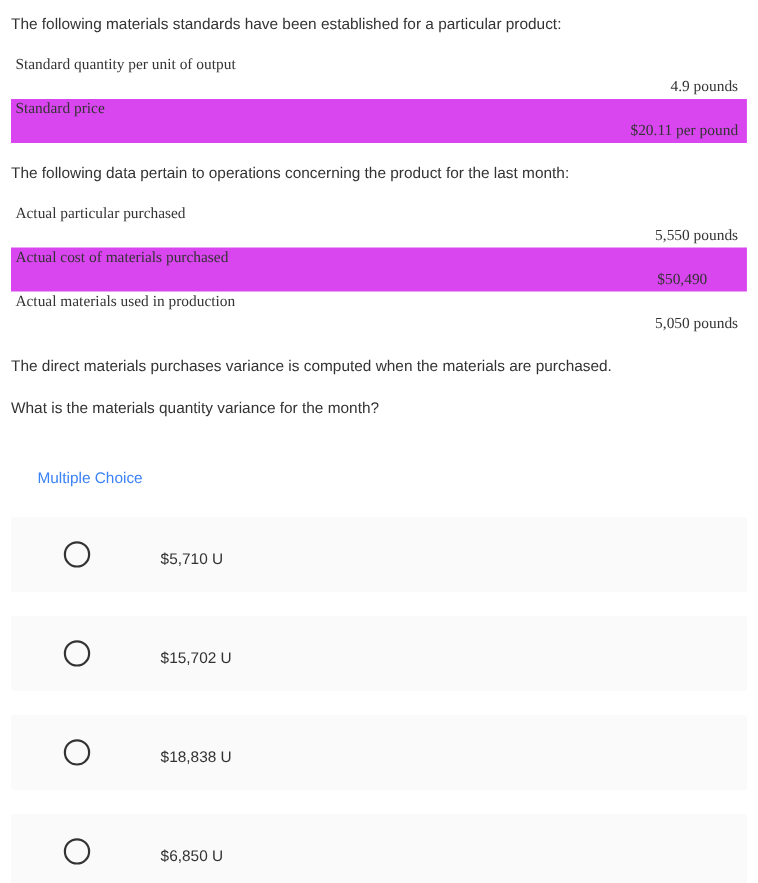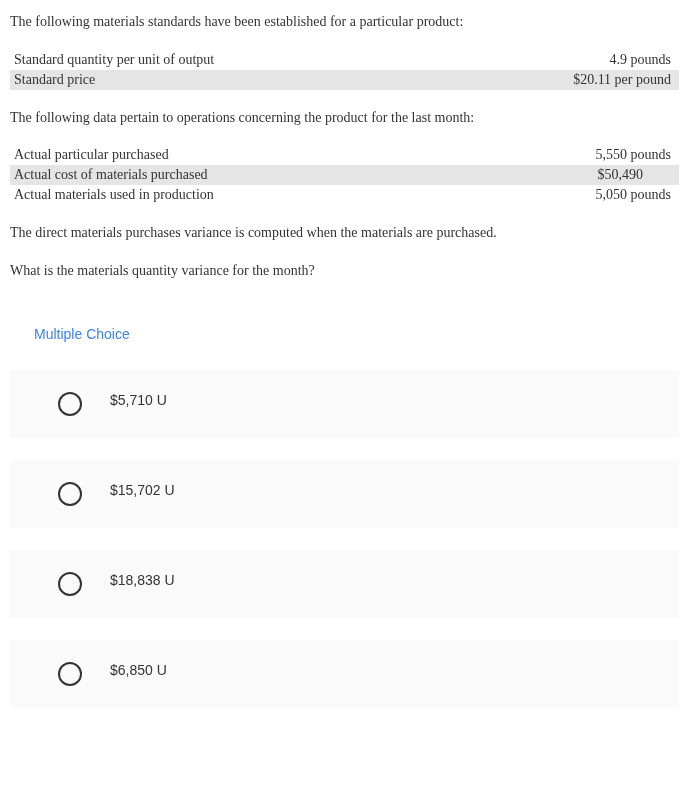--- a/index.html
+++ b/index.html
@@ -11,56 +11,57 @@
       font-family: Arial, Helvetica, sans-serif;
       font-size: 14px;
       color: #333;
       background: #fff;
       width: 689px;
       padding: 12px 10px;
     }
     .paragraph {
       margin-bottom: 18px;
       line-height: 1.4;
-      font-family: Liberation Serif, serif;
     }
     .data-table {
       width: 100%;
       margin-bottom: 18px;
       font-family: 'Courier New', Courier, monospace;
       font-size: 14px;
     }
     .data-row {
       display: flex;
       justify-content: space-between;
       padding: 2px 8px 2px 4px;
       font-family: Liberation Serif, serif;
     }
     .data-row.shaded {
-      background: #e5e5e5;
+      background: #d946ef;
     }
     .data-label {
       white-space: pre;
     }
     .data-value {
       white-space: pre;
       text-align: right;
+      margin-top: 20px;
     }
     .mc-header {
       padding: 18px 24px 28px 24px;
       font-size: 14px;
       color: #3b82f6;
     }
     .mc-option {
       display: flex;
-      align-items: flex-start;
+      align-items: flex-end;
       background: #fafafa;
       padding: 22px 20px 22px 48px;
       margin-bottom: 22px;
       border-radius: 2px;
+      gap: 36px;
     }
     .radio-circle {
       width: 24px;
       height: 24px;
       border: 2px solid #333;
       border-radius: 50%;
       margin-right: 28px;
       flex-shrink: 0;
     }
     .option-label {

